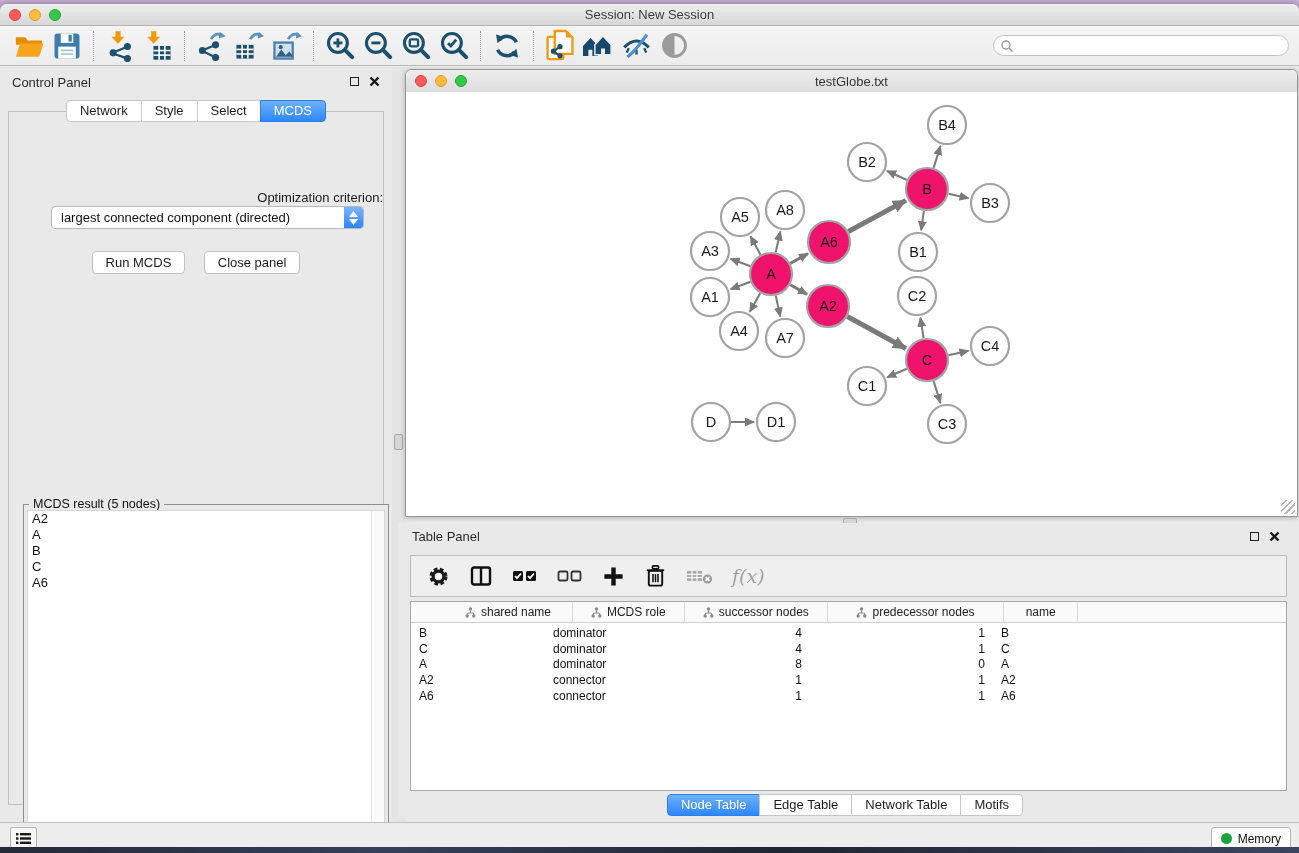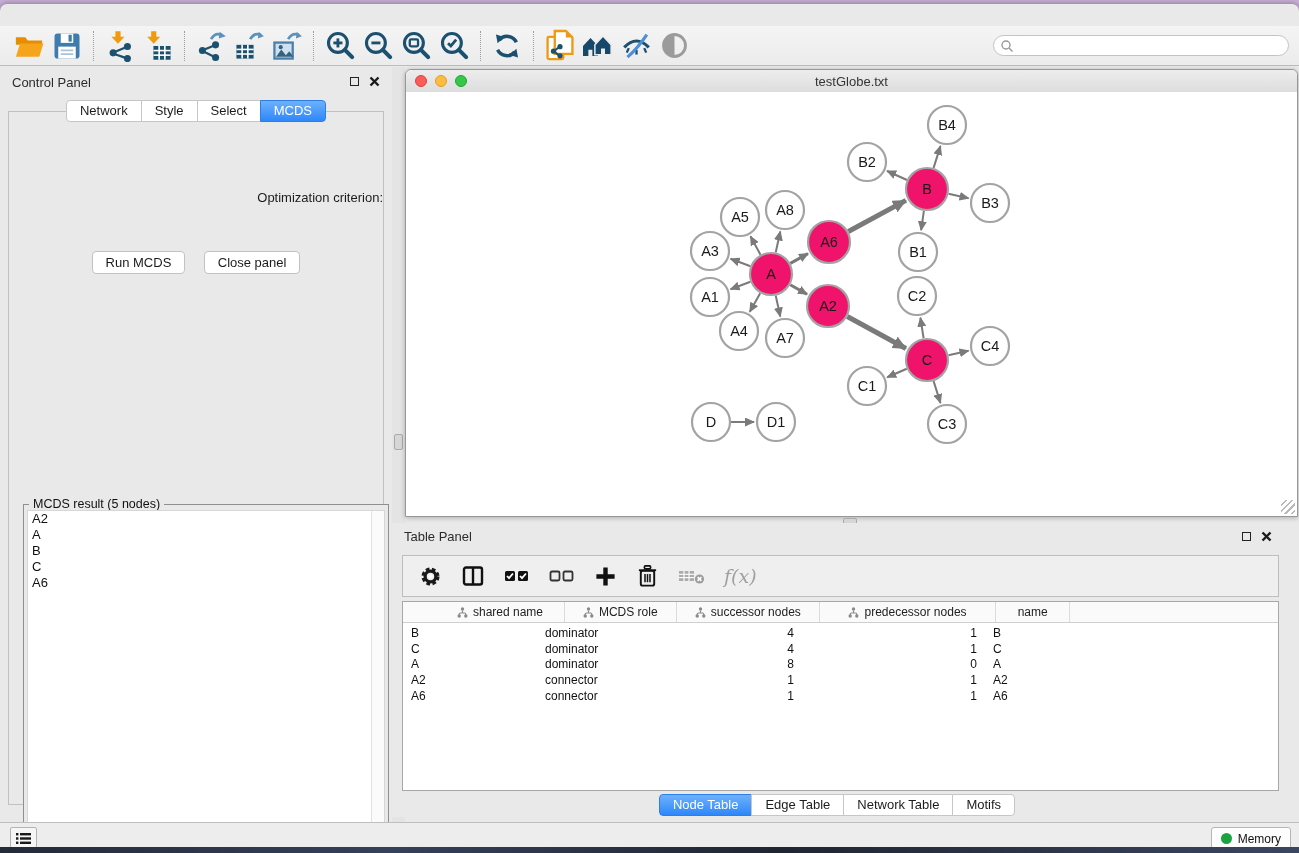--- a/index.html
+++ b/index.html
@@ -86,21 +86,21 @@
   .net-titlebar { position:absolute; left:0; top:0; right:0; height:34px;
                 background:linear-gradient(#ededed,#d5d5d5); border-bottom:1px solid #a8a8a8;
                 border-radius:6px 6px 0 0; }
   .net-titlebar .title { position:absolute; left:0; right:0; top:4px; text-align:center;
                 font-size:13px; color:#353535; }
   .net-canvas { position:absolute; left:0; top:22px; right:0; bottom:0; background:#fff; overflow:hidden; }
   .resize-grip { position:absolute; right:2px; bottom:2px; width:14px; height:14px;
                 background:repeating-linear-gradient(135deg, transparent 0 3px, #b9b9b9 3px 4.5px); }
 
   
-  .table-panel { position:absolute; left:390px; top:519px; width:894px; height:294px; background:#e9e9e9; }
+  .table-panel { position:absolute; left:398px; top:519px; width:894px; height:294px; background:#e9e9e9; }
   .tp-head { position:absolute; left:14px; top:6px; }
   .tp-icons { top:8px; right:12px; }
   .tp-toolbar { position:absolute; left:12px; top:32px; width:877px; height:42px;
                 border:1px solid #bdbdbd; background:#efefef; display:flex; align-items:center;
                 gap:19px; padding-left:16px; }
   .tp-table { position:absolute; left:12px; top:78px; width:877px; height:190px;
                 background:#fff; border:1px solid #a7a7a7; overflow:hidden; }
   .tbl-header { position:absolute; left:0; top:0; right:0; height:21px; background:#fafafa;
                 border-bottom:1px solid #cfcfcf; display:flex; }
   .tbl-hcell { display:flex; align-items:center; justify-content:center; gap:5px;
@@ -120,20 +120,28 @@
                 border:1px solid #b6b6b6; border-radius:3px; display:flex; align-items:center;
                 gap:6px; padding:0 9px; font-size:12px; color:#111; }
   .mem-dot { width:11px; height:11px; border-radius:50%; background:#1ba33f; }
 </style>
 </head>
 <body>
 
 <div class="screen">
   <div class="app">
 
+    <div class="titlebar">
+      <div class="lights">
+        <span class="light red"></span>
+        <span class="light yellow"></span>
+        <span class="light green"></span>
+      </div>
+      <div class="title">Session: New Session</div>
+    </div>
 
     <div class="toolbar">
       <div class="tb-btn">
         <svg width="32" height="30" viewBox="0 0 24 24">
           <path d="M1.5 5h7.5l2 2.6h11.5v3.4H1.5z" fill="#e78d00"></path>
           <path d="M1.5 20.5 4.8 10h18.7l-3.3 10.5z" fill="#f6a41c"></path>
         </svg>
       </div>
       <div class="tb-btn">
         <svg width="30" height="30" viewBox="0 0 24 24">
@@ -287,20 +295,31 @@
       <div class="cp-head panel-title">Control Panel</div>
       <div class="panel-icons cp-icons">
         <span class="float-ico"></span>
         <svg width="11" height="11" viewBox="0 0 11 11">
           <line x1="1.5" y1="1.5" x2="9.5" y2="9.5" stroke="#1a1a1a" stroke-width="2.4"></line>
           <line x1="9.5" y1="1.5" x2="1.5" y2="9.5" stroke="#1a1a1a" stroke-width="2.4"></line>
         </svg>
       </div>
       <div class="cp-inner">
         <div class="opt-label">Optimization criterion:</div>
+        <div class="dropdown">
+          <span class="dd-text">largest connected component (directed)</span>
+          <span class="dd-stepper">
+            <svg width="9" height="6" viewBox="0 0 9 6">
+                <path d="M4.5 0 L9 6 H0z" fill="#fff"></path>
+              </svg>
+            <svg width="9" height="6" viewBox="0 0 9 6">
+                <path d="M4.5 6 L0 0 H9z" fill="#fff"></path>
+              </svg>
+          </span>
+        </div>
         <div class="cp-buttons">
           <span class="btn">Run MCDS</span>
           <span class="btn">Close panel</span>
         </div>
         <div class="result-box">
           <span class="result-legend">MCDS result (5 nodes)</span>
           <div class="result-list">
             <div id="result-items">
                 <div class="result-item">A2</div>
                 <div class="result-item">A</div>

